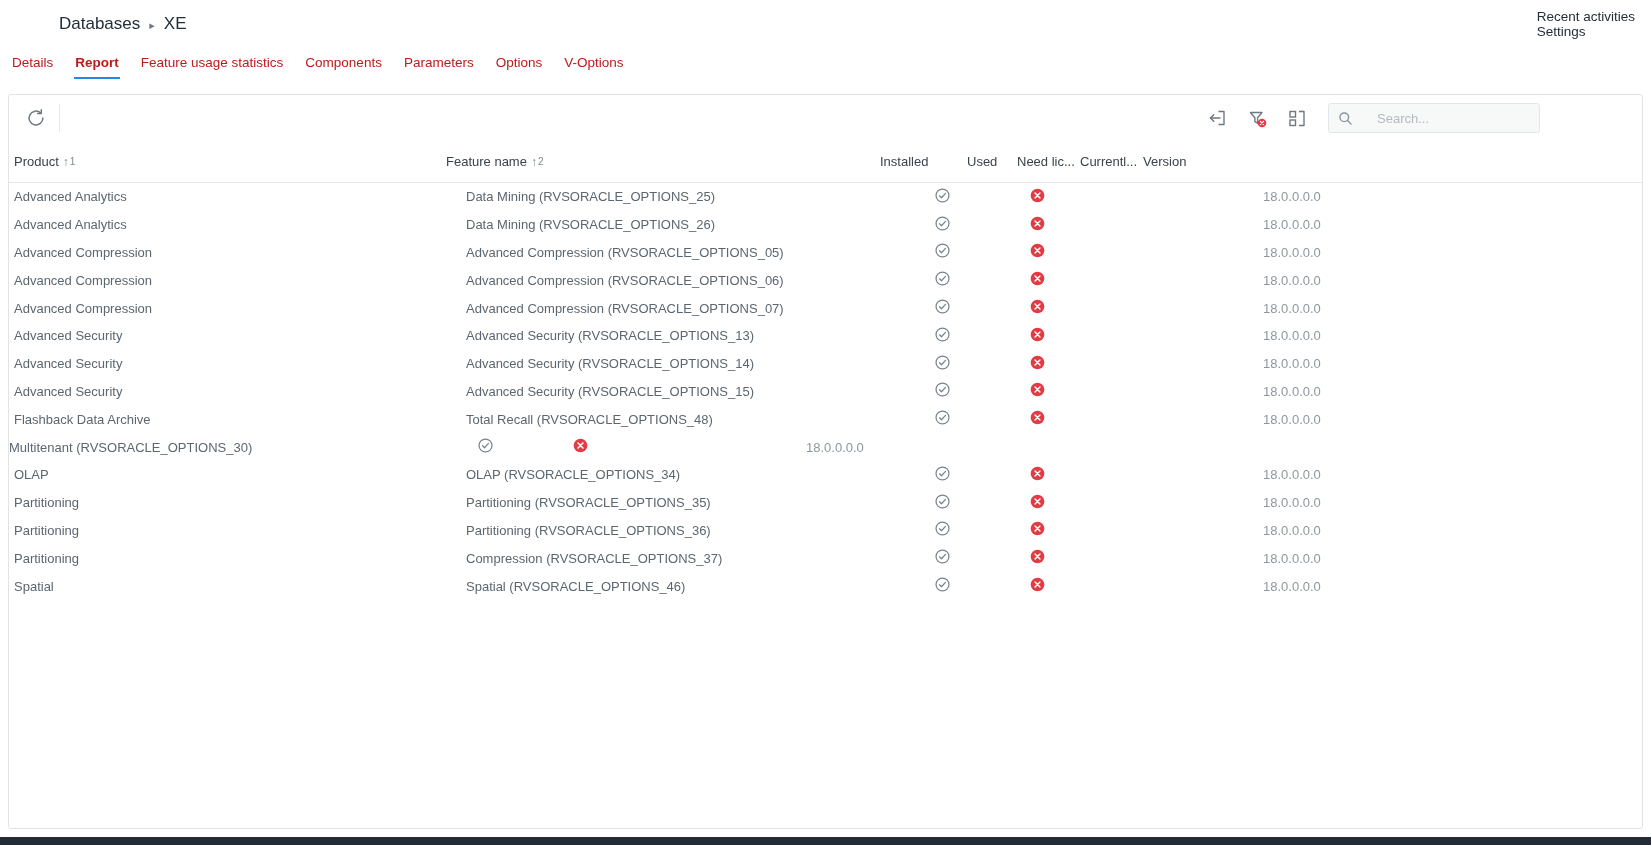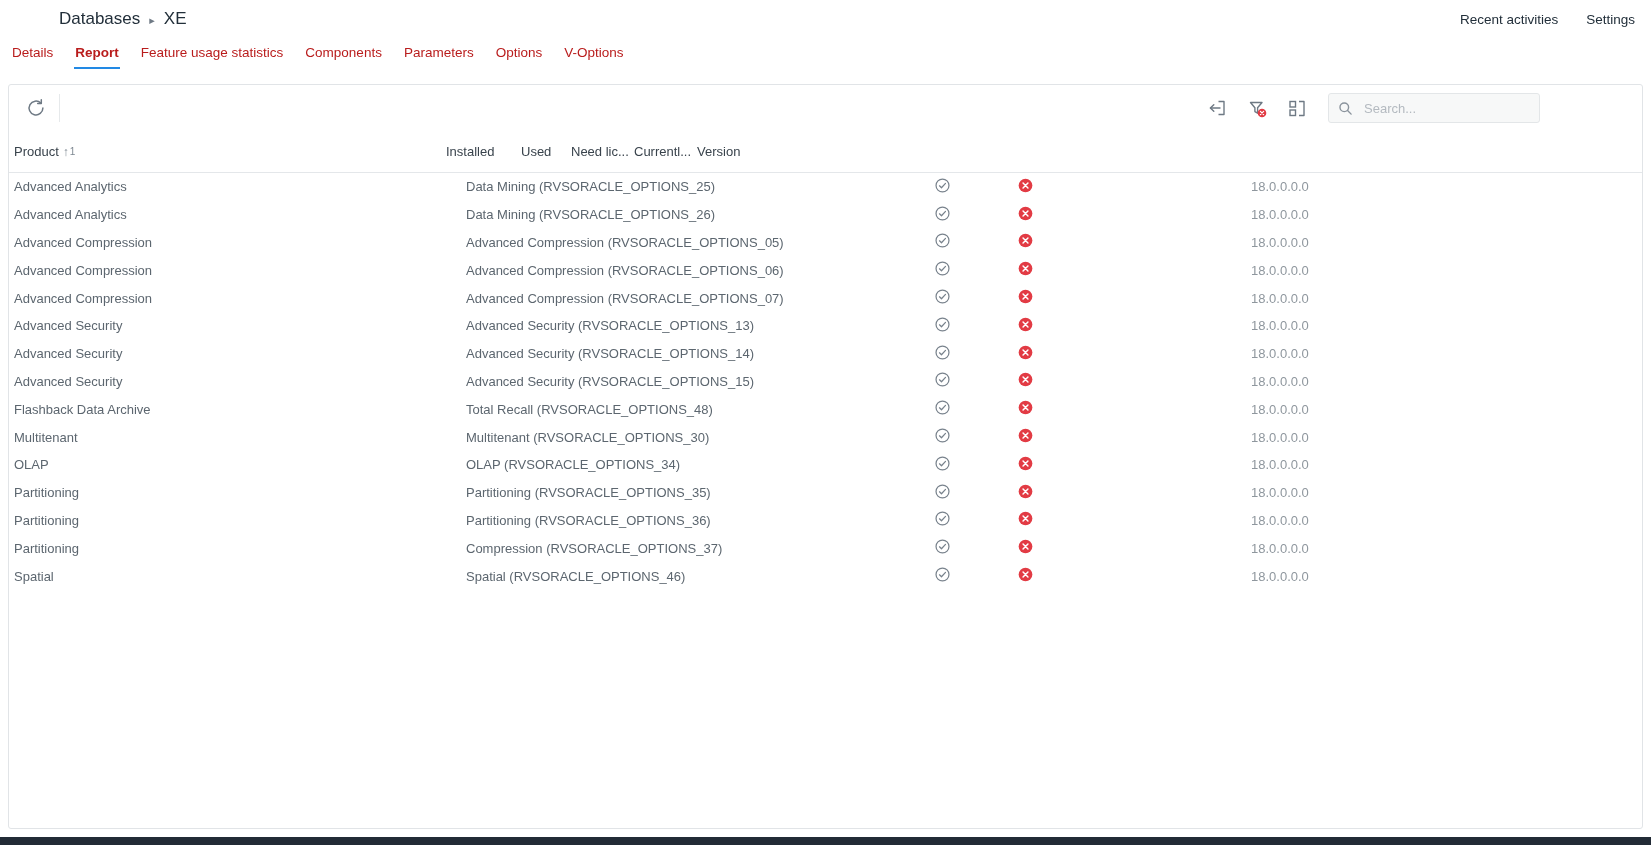--- a/index.html
+++ b/index.html
@@ -16,21 +16,21 @@
   
   .app-header {
     display: flex; justify-content: space-between; align-items: center;
     padding: 9px 16px 4px 14px;
     flex: 0 0 auto;
     margin-left: 45px;
   }
   .breadcrumb { display: flex; align-items: center; gap: 9px; font-size: 17px; color: #222f3a; }
   .breadcrumb .crumb-root { cursor: pointer; }
   .breadcrumb .crumb-sep { font-size: 11px; color: #6e7984; position: relative; top: 1px; }
-  .header-links { display: flex; gap: 28px; font-size: 13.5px; color: #222f3a; }
+  .header-links { display: flex; font-size: 13.5px; color: #222f3a; flex-direction: column; }
   .header-links .hlink { cursor: pointer; }
 
   
   .tabs { display: flex; padding: 0 1px; flex: 0 0 auto; margin-top: 2px; }
   .tab {
     padding: 10px 11px 9px 11px;
     font-size: 13.5px; color: #b91c1c; cursor: pointer; position: relative;
     white-space: nowrap;
   }
   .tab.active { font-weight: 700; }
@@ -53,21 +53,21 @@
   .toolbar { display: flex; align-items: center; padding: 6px 10px; flex: 0 0 auto; }
   .tool-btn {
     width: 34px; height: 34px; border-radius: 3px;
     display: flex; align-items: center; justify-content: center;
     cursor: pointer;
   }
   .toolbar-sep { width: 1px; height: 28px; background: #e6e9eb; margin: 0 8px 0 6px; }
   .toolbar-spacer { flex: 1 1 auto; }
   .right-icons { display: flex; align-items: center; gap: 6px; }
   .search-box {
-    display: flex; align-items: center; gap: 9px;
+    display: flex; align-items: center; gap: 22px;
     width: 212px; height: 30px;
     background: #f7f8f8; border: 1px solid #e3e6e8; border-radius: 3px;
     padding: 0 9px; margin-left: 14px; margin-right: 92px;
   }
   .search-box input {
     border: none; outline: none; background: transparent;
     font-family: inherit; font-size: 13px; color: #3c464f; width: 100%;
   }
   .search-box input::placeholder { color: #b4bac0; }
 
@@ -79,21 +79,21 @@
     color: #39434c; font-size: 13px;
     flex: 0 0 auto;
   }
   .th { padding: 13px 4px 13px 0; white-space: nowrap; overflow: hidden; cursor: pointer; }
   .sort-arrow { color: #7d8791; font-size: 12px; margin-left: 4px; }
   .sort-index { color: #7d8791; font-size: 10px; margin-left: 1px; position: relative; top: -1px; }
 
   .col-product   { width: 437px; padding-left: 5px; flex: 0 0 auto; }
   .col-feature   { width: 434px; flex: 0 0 auto; }
   .col-installed { width: 75px;  flex: 0 0 auto; }
-  .col-used      { width: 50px;  flex: 0 0 auto; }
+  .col-used      { width: 50px;  flex: 0 0 auto; margin-left: 12px; }
   .col-needlic   { width: 63px;  flex: 0 0 auto; }
   .col-currently { width: 63px;  flex: 0 0 auto; }
   .col-version   { flex: 1 1 auto; min-width: 0; }
 
   .tbody { flex: 1 1 auto; overflow: hidden; }
   .tr {
     display: flex; align-items: center;
     height: 27.8px;
     font-size: 13px; color: #5c666f;
     cursor: pointer;
@@ -187,20 +187,23 @@
       </span>
       <input type="text" placeholder="Search..." style="">
     </div>
   </div>
 
   <div class="grid">
     <div class="thead">
       <div class="th col-product">
         <span>Product</span><span class="sort-arrow">↑</span><span class="sort-index">1</span>
       </div>
+      <div class="th col-feature">
+        <span>Feature name</span><span class="sort-arrow">↑</span><span class="sort-index">2</span>
+      </div>
       <div class="th col-installed">Installed</div>
       <div class="th col-used">Used</div>
       <div class="th col-needlic">Need lic...</div>
       <div class="th col-currently">Currentl...</div>
       <div class="th col-version">Version</div>
     </div>
     <div class="tbody">
   <div class="tr">
     <div class="td col-product">Advanced Analytics</div>
     <div class="td col-feature">Data Mining (RVSORACLE_OPTIONS_25)</div>
@@ -411,21 +414,20 @@
           <path d="M5.4 5.4l5.2 5.2M10.6 5.4l-5.2 5.2" stroke="#ffffff" stroke-width="1.6" stroke-linecap="round"></path>
         </svg>
       </span>
     </div>
     <div class="td col-needlic"></div>
     <div class="td col-currently"></div>
     <div class="td col-version">18.0.0.0.0</div>
   </div>
 
   <div class="tr">
-    <div class="td col-product">Multitenant</div>
     <div class="td col-feature">Multitenant (RVSORACLE_OPTIONS_30)</div>
     <div class="td col-installed">
       <span class="status-ic ic-installed">
         <svg width="15" height="15" viewBox="0 0 16 16">
           <circle cx="8" cy="8" r="6.9" fill="none" stroke="#78828c" stroke-width="1.3"></circle>
           <path d="M4.8 8.3l2.1 2.1 4.3-4.7" fill="none" stroke="#78828c" stroke-width="1.3" stroke-linecap="round" stroke-linejoin="round"></path>
         </svg>
       </span>
     </div>
     <div class="td col-used">

